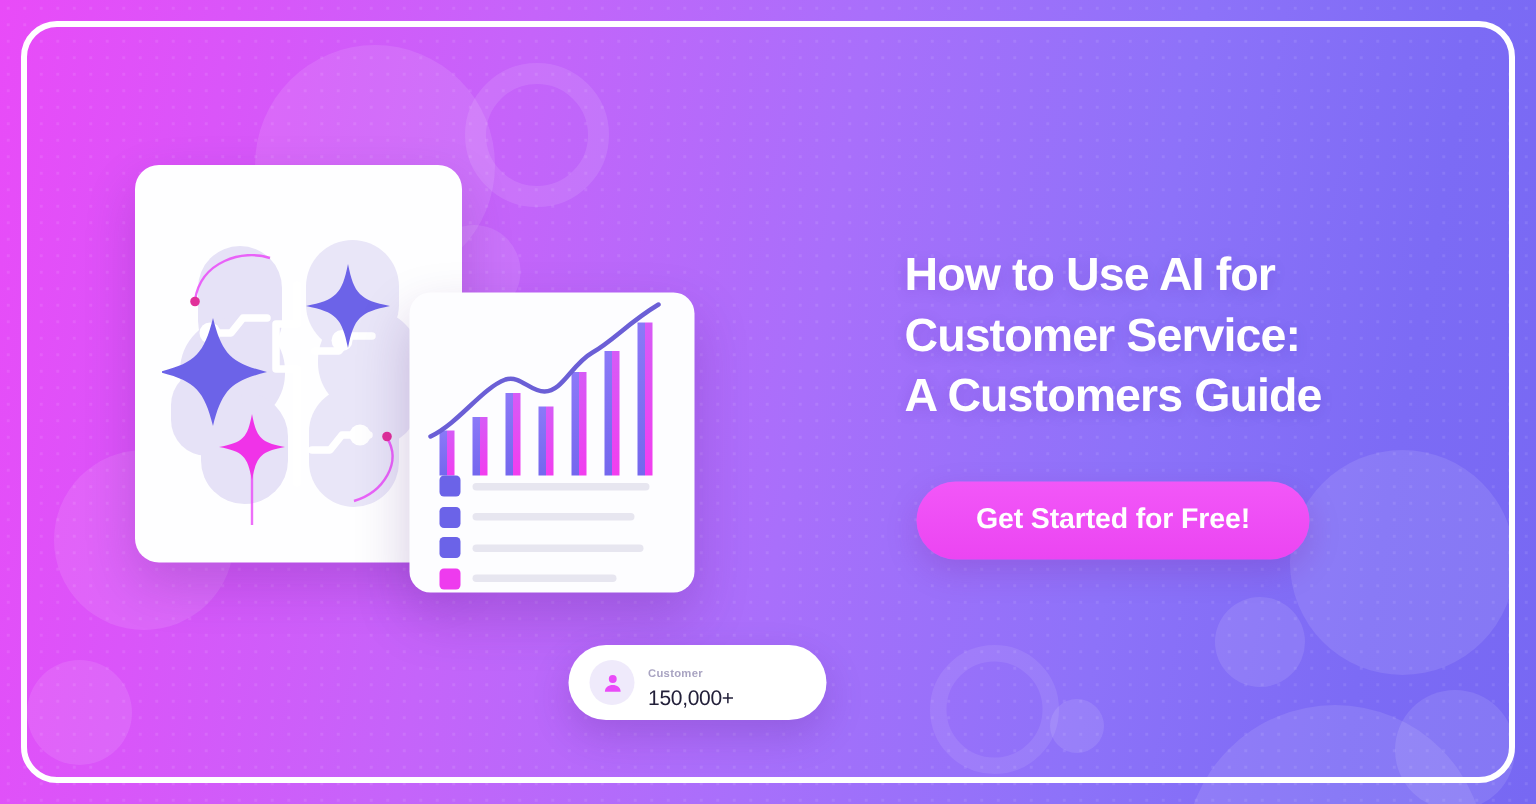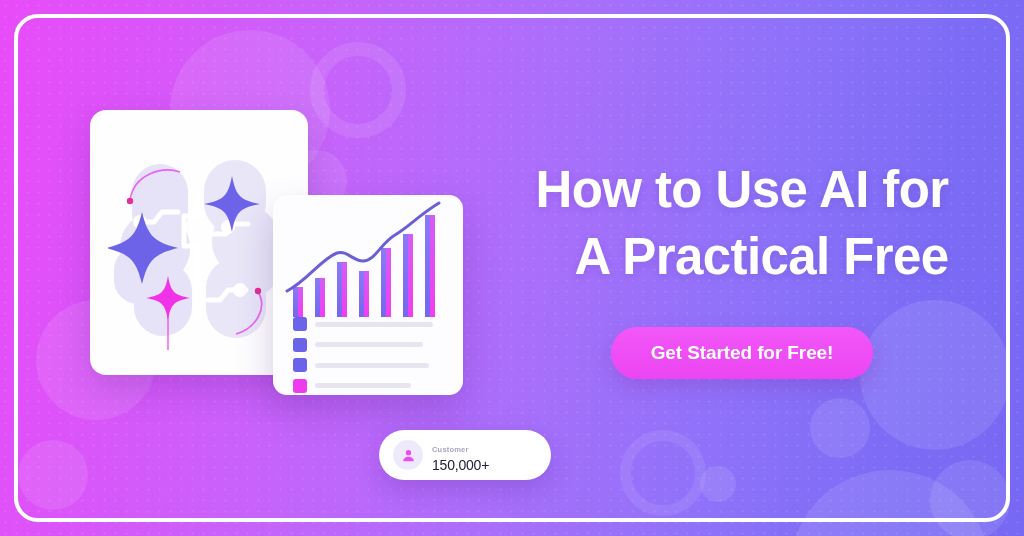--- a/index.html
+++ b/index.html
@@ -136,24 +136,24 @@
   .content {
     position:absolute;
     left:540px; top:0;
     width:404px; height:536px;
     display:flex; flex-direction:column;
     align-items:center; justify-content:center;
     z-index:5;
   }
   .headline {
     color:#FFFFFF;
-    font-size:51px;
+    font-size:31px;
     line-height:1.31;
     font-weight:bold;
-    text-align:right;
+    text-align:left;
     letter-spacing:-0.6px;
     text-shadow:0 2px 10px rgba(60,20,110,0.14);
   }
   .headline .ln { display:block; white-space:nowrap; }
 
   .cta {
     margin-top:36px;
     background:linear-gradient(180deg,#F257F8 0%,#EB45F2 100%);
     color:#FFFFFF;
     font-size:19px;
@@ -297,18 +297,19 @@
       <span>
         <span class="cust-label">Customer</span>
         <span class="cust-value" style="display:block">150,000+</span>
       </span>
     </div>
   </div>
 
   <div class="content">
     <h1 class="headline">
       <span class="ln">How to Use AI for</span>
-      <span class="ln">A Practical Free</span>
+      <span class="ln">Customer Service:</span>
+      <span class="ln">A Customers Guide</span>
     </h1>
     <button class="cta">Get Started for Free!</button>
   </div>
 
 </div>
 
 </body></html>

